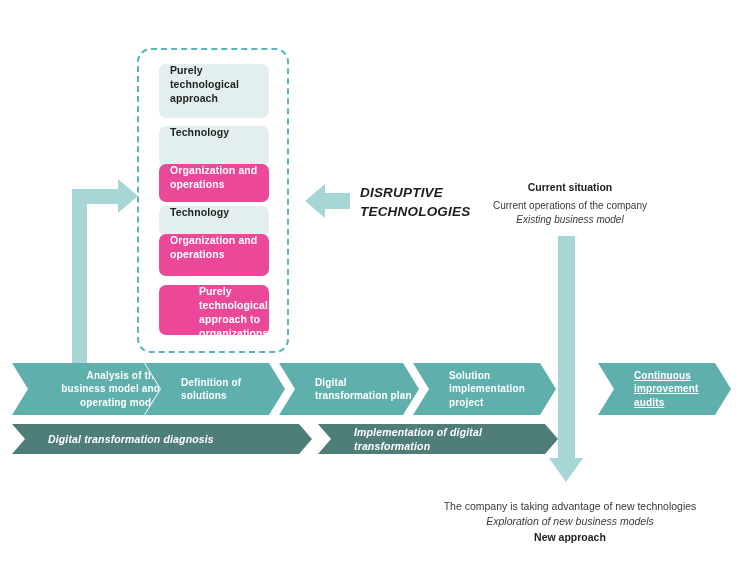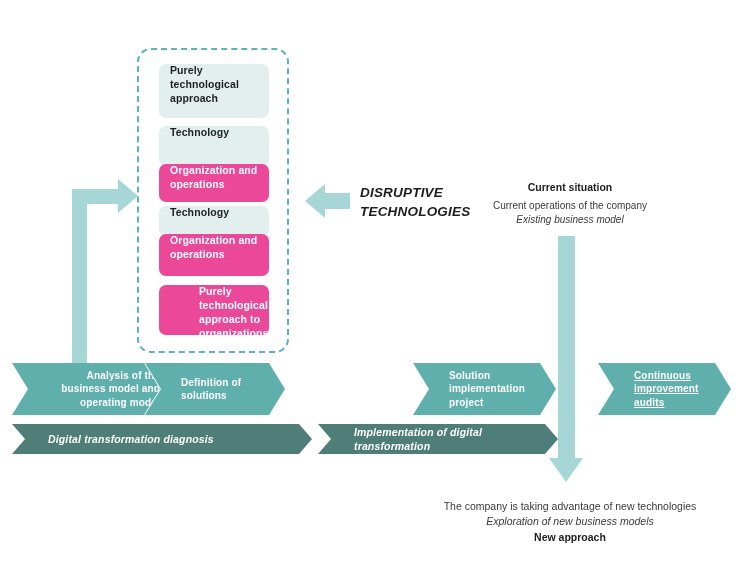--- a/index.html
+++ b/index.html
@@ -220,20 +220,23 @@
     <span class="ital">Exploration of new business models</span>
   </div>
   <div class="lbl bot-title">New approach</div>
 
   <div class="chev row1 first" style="left:12px;width:148px;">
     <span class="ctxt">Analysis of the business model and operating model</span>
   </div>
   <div class="chev row1" style="left:145px;width:140px;">
     <span class="ctxt">Definition of solutions</span>
   </div>
+  <div class="chev row1" style="left:279px;width:140px;">
+    <span class="ctxt">Digital transformation plan</span>
+  </div>
   <div class="chev row1" style="left:413px;width:143px;">
     <span class="ctxt">Solution implementation project</span>
   </div>
   <div class="chev row1" style="left:598px;width:133px;text-decoration:underline;">
     <span class="ctxt">Continuous improvement audits</span>
   </div>
 
   <div class="chev row2" style="left:12px;width:300px;">
     <span class="ctxt">Digital transformation diagnosis</span>
   </div>

